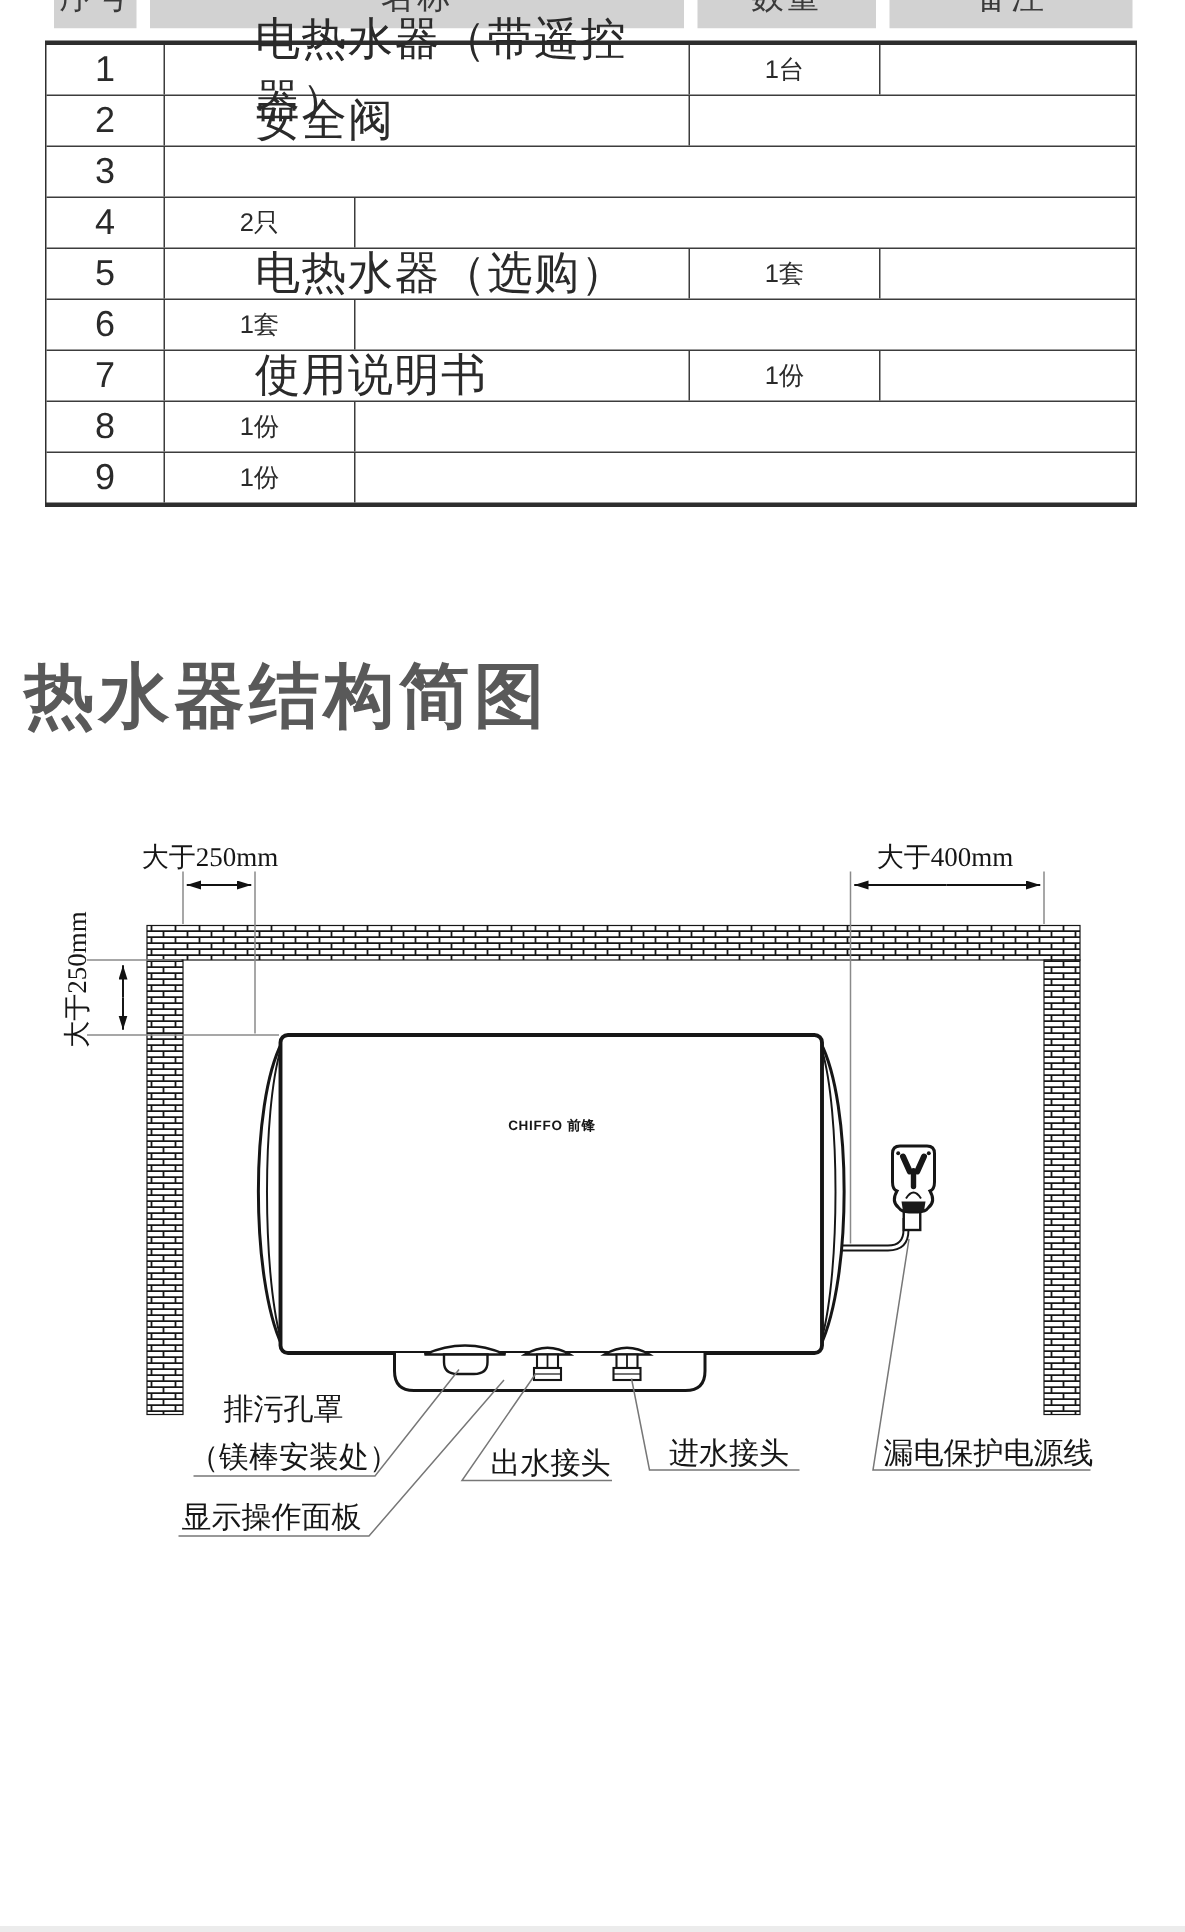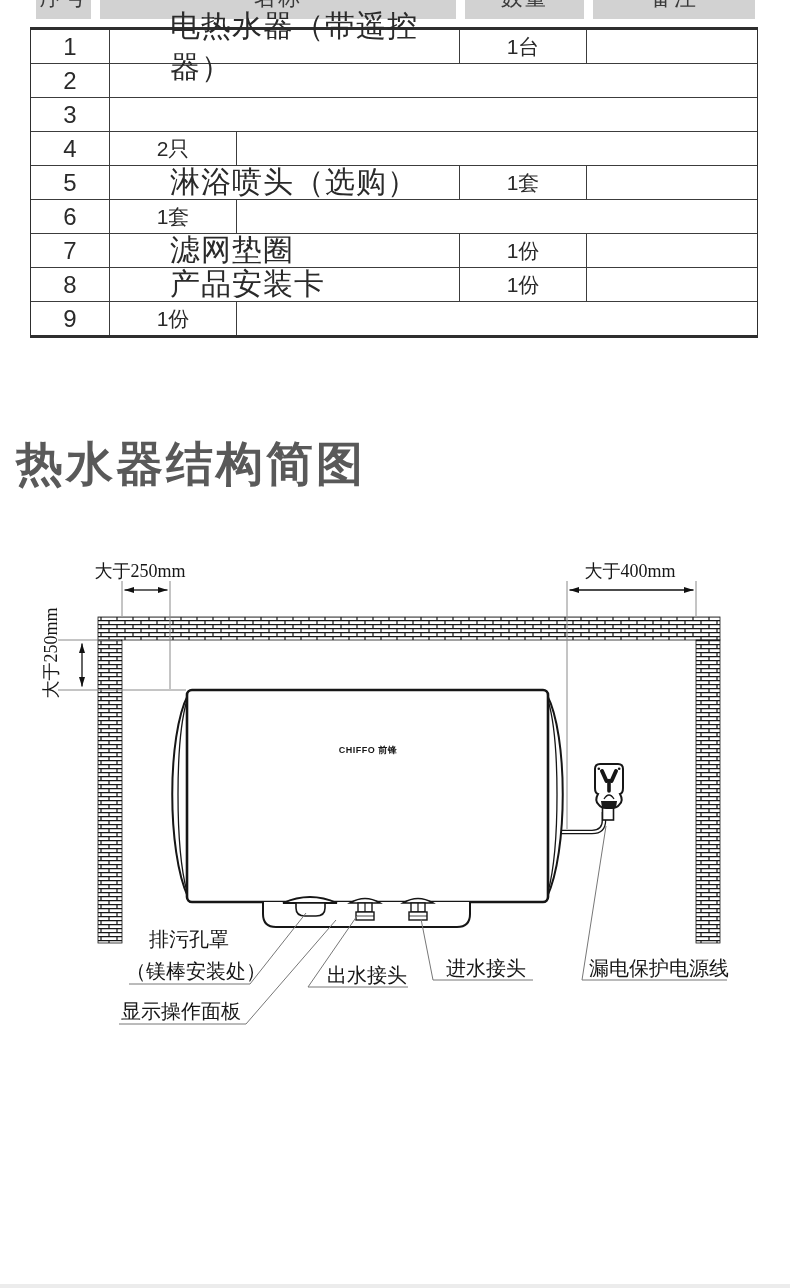--- a/index.html
+++ b/index.html
@@ -14,21 +14,21 @@
   .h1{left:6px;width:55px;} .h2{left:70px;width:356px;} .h3{left:435px;width:119px;} .h4{left:563px;width:162px;}
 
   .tbl-body{position:absolute;left:30px;top:27px;width:728px;
             border:1.5px solid #2e2e2e;border-top-width:3px;border-bottom-width:3px;
             box-sizing:border-box;}
   .trow{display:flex;height:33px;border-bottom:1.4px solid #3c3c3c;}
   .trow:last-child{border-bottom:none;}
   .tc{box-sizing:border-box;display:flex;align-items:center;font-size:24px;color:#2a2a2a;}
   .tc-no{width:79px;justify-content:center;border-right:1.4px solid #3c3c3c;}
   .tc-name{width:350px;padding-left:60px;border-right:1.4px solid #3c3c3c;font-size:30px;letter-spacing:1px;font-family:Liberation Serif, serif;}
-  .tc-qty{width:127px;justify-content:center;border-right:1.4px solid #3c3c3c;font-size:21px;}
+  .tc-qty{width:127px;justify-content:center;border-right:1.4px solid #3c3c3c;font-size:17px;}
   .tc-note{flex:1;}
 
   
   .sec-title{position:absolute;left:0;top:433px;width:100%;text-align:left;
              font-size:47px;font-weight:bold;color:#595959;letter-spacing:3px;
              font-family:"Liberation Sans",sans-serif;padding-left:16px;}
 
   
   .diagram{position:absolute;left:0;top:540px;width:790px;height:510px;}
   .dim{font-family:"Liberation Serif",serif;font-size:18px;fill:#161616;}
@@ -60,51 +60,51 @@
 
   <div class="tbl-body">
     <div class="trow">
       <div class="tc tc-no">1</div>
       <div class="tc tc-name">电热水器（带遥控器）</div>
       <div class="tc tc-qty">1台</div>
       <div class="tc tc-note"></div>
     </div>
     <div class="trow">
       <div class="tc tc-no">2</div>
+      <div class="tc tc-name">安全阀</div>
       <div class="tc tc-note"></div>
     </div>
     <div class="trow">
       <div class="tc tc-no">3</div>
       <div class="tc tc-note"></div>
     </div>
     <div class="trow">
       <div class="tc tc-no">4</div>
       <div class="tc tc-qty">2只</div>
       <div class="tc tc-note"></div>
     </div>
     <div class="trow">
       <div class="tc tc-no">5</div>
-      <div class="tc tc-name">淋浴喷头（选购）</div>
+      <div class="tc tc-name">电热水器（选购）</div>
       <div class="tc tc-qty">1套</div>
       <div class="tc tc-note"></div>
     </div>
     <div class="trow">
       <div class="tc tc-no">6</div>
       <div class="tc tc-qty">1套</div>
       <div class="tc tc-note"></div>
     </div>
     <div class="trow">
       <div class="tc tc-no">7</div>
-      <div class="tc tc-name">滤网垫圈</div>
+      <div class="tc tc-name">使用说明书</div>
       <div class="tc tc-qty">1份</div>
       <div class="tc tc-note"></div>
     </div>
     <div class="trow">
       <div class="tc tc-no">8</div>
-      <div class="tc tc-name">产品安装卡</div>
       <div class="tc tc-qty">1份</div>
       <div class="tc tc-note"></div>
     </div>
     <div class="trow">
       <div class="tc tc-no">9</div>
       <div class="tc tc-qty">1份</div>
       <div class="tc tc-note"></div>
     </div>
   </div>
 

